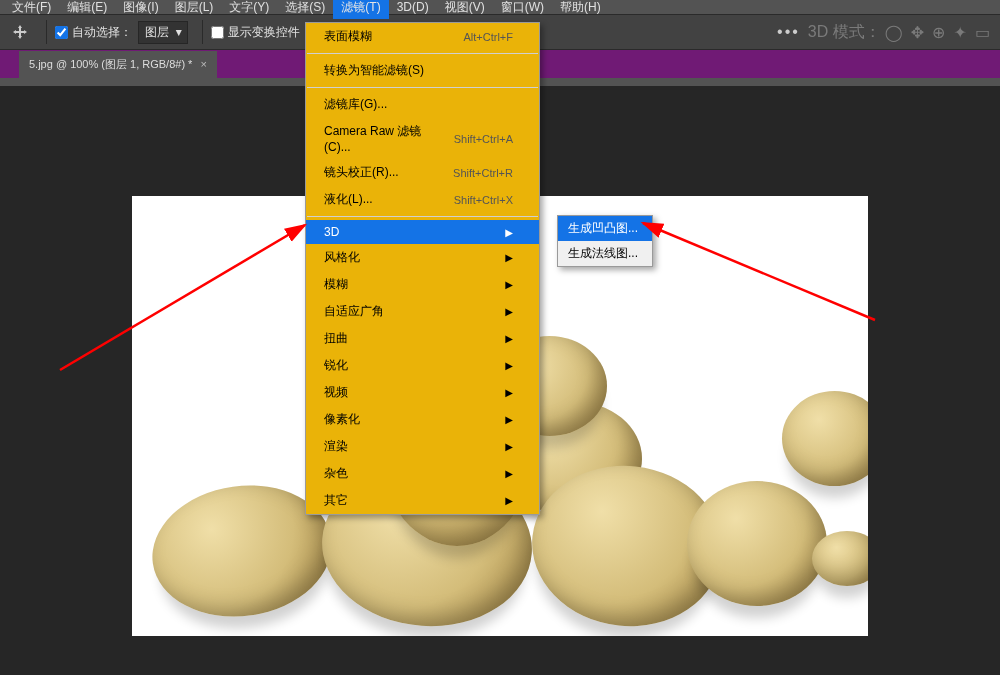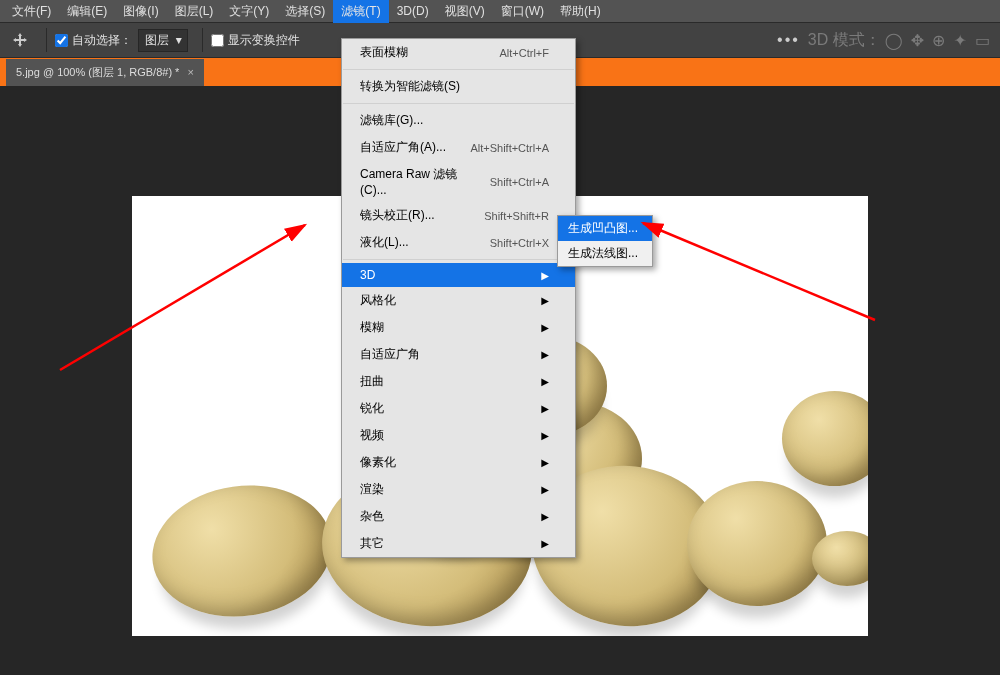--- a/index.html
+++ b/index.html
@@ -1,46 +1,46 @@
 <!DOCTYPE html>
 <html><head>
 <meta charset="utf-8">
 <style>
   * { margin: 0; padding: 0; box-sizing: border-box; font-family: "Microsoft YaHei", Arial, sans-serif; }
   body { background: #535353; width: 1000px; height: 675px; overflow: hidden; position: relative; }
-  .menubar { background: #535353; height: 22px; display: flex; align-items: center; padding-left: 4px; }
+  .menubar { background: #535353; height: 14px; display: flex; align-items: center; padding-left: 4px; }
   .menubar-item { color: #e0e0e0; font-size: 12px; padding: 3px 8px; cursor: default; }
   .menubar-item.open { background: #1473e6; color: #e5e5e5; }
   .toolbar { background: #424242; height: 36px; border-top: 1px solid #2a2a2a; border-bottom: 1px solid #2a2a2a; display: flex; align-items: center; padding: 0 6px; }
   .tool-btn { width: 28px; height: 28px; display: flex; align-items: center; justify-content: center; color: #ccc; margin-right: 4px; }
   .tool-sep { width: 1px; height: 24px; background: #2a2a2a; margin: 0 8px; }
   .chk { display: flex; align-items: center; color: #e0e0e0; font-size: 12px; margin-right: 6px; }
   .chk input { margin-right: 4px; accent-color: #1473e6; }
   .select { background: #333; border: 1px solid #262626; color: #e0e0e0; font-size: 12px; padding: 2px 5px 2px 6px; margin-right: 6px; }
   .toolbar-right { margin-left: auto; display: flex; align-items: center; }
   .dots { color: #ccc; margin: 0 8px; letter-spacing: 2px; }
   .mode3d { color: #7a7a7a; font-size: 16px; margin-right: 0; }
   .ico3d { color: #7a7a7a; margin: 0 4px; }
-  .tabbar { background: #f97316; height: 28px; display: flex; align-items: center; padding-left: 6px; }
+  .tabbar { background: #701a75; height: 28px; display: flex; align-items: center; padding-left: 19px; }
   .doc-tab { color: #ddd; font-size: 11px; padding: 6px 10px; background: #535353; display: flex; align-items: center; }
   .doc-tab .close { margin-left: 8px; color: #bbb; font-size: 11px; }
   .canvas-area { position: absolute; top: 86px; left: 0; right: 0; bottom: 0; background: #262626; display: flex; justify-content: center; align-items: flex-start; padding-top: 110px; }
   .image-bg { width: 736px; height: 440px; background: #fff; position: relative; overflow: hidden; }
   .potato { position: absolute; border-radius: 50%; background: radial-gradient(circle at 35% 30%, #f0dfa8, #d4bd7a 55%, #b59a57 80%, #7d6a3a 100%); box-shadow: inset -8px -8px 20px rgba(0,0,0,.25), 0 18px 12px -6px rgba(0,0,0,.18); }
   .p1 { width: 180px; height: 130px; left: 20px; bottom: 20px; transform: rotate(-8deg); }
   .p2 { width: 210px; height: 160px; left: 190px; bottom: 10px; transform: rotate(4deg); }
   .p3 { width: 150px; height: 180px; left: 250px; bottom: 90px; }
   .p4 { width: 140px; height: 115px; left: 370px; bottom: 120px; }
   .p5 { width: 190px; height: 160px; left: 400px; bottom: 10px; transform: rotate(6deg); }
   .p6 { width: 140px; height: 125px; left: 555px; bottom: 30px; }
   .p7 { width: 105px; height: 95px; left: 650px; bottom: 150px; }
   .p8 { width: 70px; height: 55px; left: 680px; bottom: 50px; }
   .p9 { width: 115px; height: 100px; left: 360px; bottom: 200px; }
 
-  .menu { position: absolute; top: 38px; left: 305px; width: 235px; background: #e5e5e5; border: 1px solid #9a9a9a; box-shadow: 3px 3px 6px rgba(0,0,0,.35); z-index: 100; margin-left: 36px; }
+  .menu { position: absolute; top: 22px; left: 305px; width: 235px; background: #eab308; border: 1px solid #9a9a9a; box-shadow: 3px 3px 6px rgba(0,0,0,.35); z-index: 100; }
   .menu-row { display: flex; align-items: center; padding: 5px 26px 5px 18px; font-size: 12px; color: #000; justify-content: space-between; cursor: default; }
   .menu-row.hi { background: #1473e6; color: #fff; }
   .menu-sep { height: 1px; background: #d0d0d0; margin: 3px 1px; }
   .arrow-r { font-size: 10px; margin-left: auto; }
   .shortcut { color: #555; font-size: 11px; margin-left: 12px; }
 
   .submenu { position: absolute; top: 215px; left: 557px; width: 96px; background: #f0f0f0; border: 1px solid #9a9a9a; box-shadow: 3px 3px 6px rgba(0,0,0,.35); z-index: 101; }
   .submenu .menu-row { padding: 4px 10px; }
 
   .anno-arrow { position: absolute; pointer-events: none; z-index: 200; }
@@ -119,30 +119,26 @@
     </div>
     <div class="menu-sep"></div>
     <div class="menu-row">
       <span>转换为智能滤镜(S)</span>
     </div>
     <div class="menu-sep"></div>
     <div class="menu-row">
       <span>滤镜库(G)...</span>
     </div>
     <div class="menu-row">
-      <span>自适应广角(A)...</span>
-      <span class="shortcut">Alt+Shift+Ctrl+A</span>
-    </div>
-    <div class="menu-row">
       <span>Camera Raw 滤镜(C)...</span>
       <span class="shortcut">Shift+Ctrl+A</span>
     </div>
     <div class="menu-row">
       <span>镜头校正(R)...</span>
-      <span class="shortcut">Shift+Shift+R</span>
+      <span class="shortcut">Shift+Ctrl+R</span>
     </div>
     <div class="menu-row">
       <span>液化(L)...</span>
       <span class="shortcut">Shift+Ctrl+X</span>
     </div>
     <div class="menu-sep"></div>
     <div class="menu-row hi">
       <span>3D</span>
       <span class="arrow-r">▶</span>
     </div>

